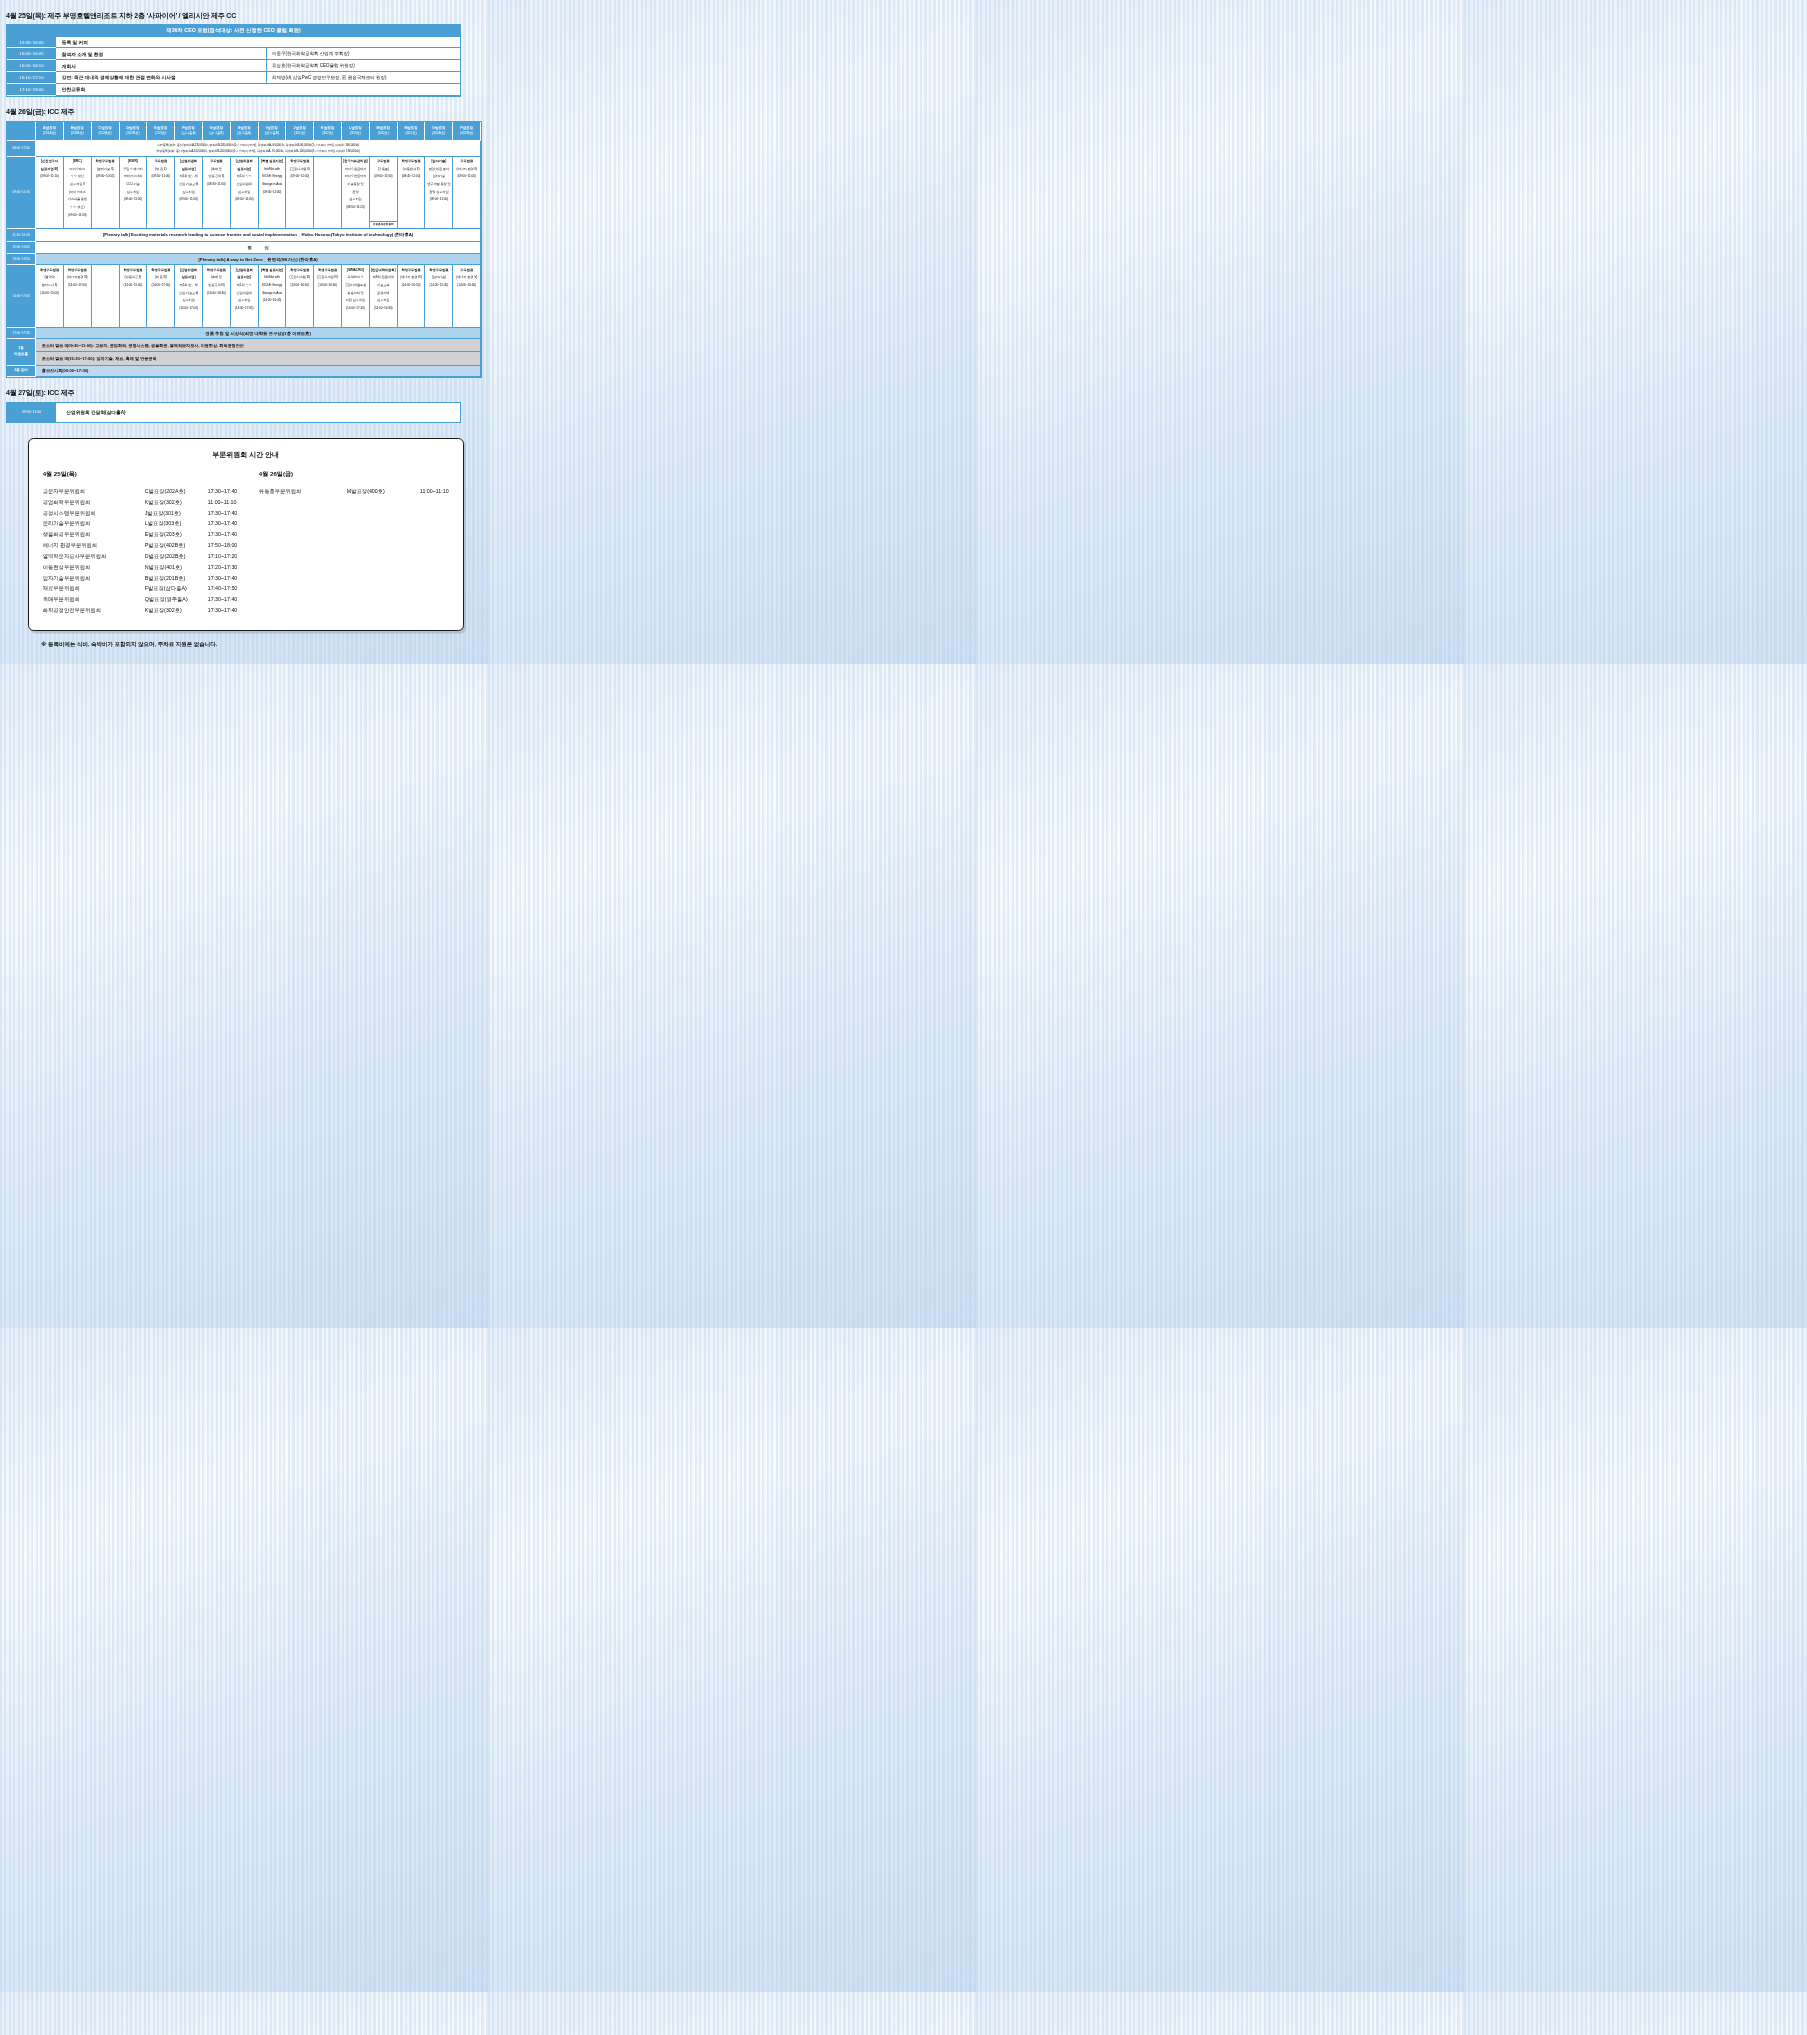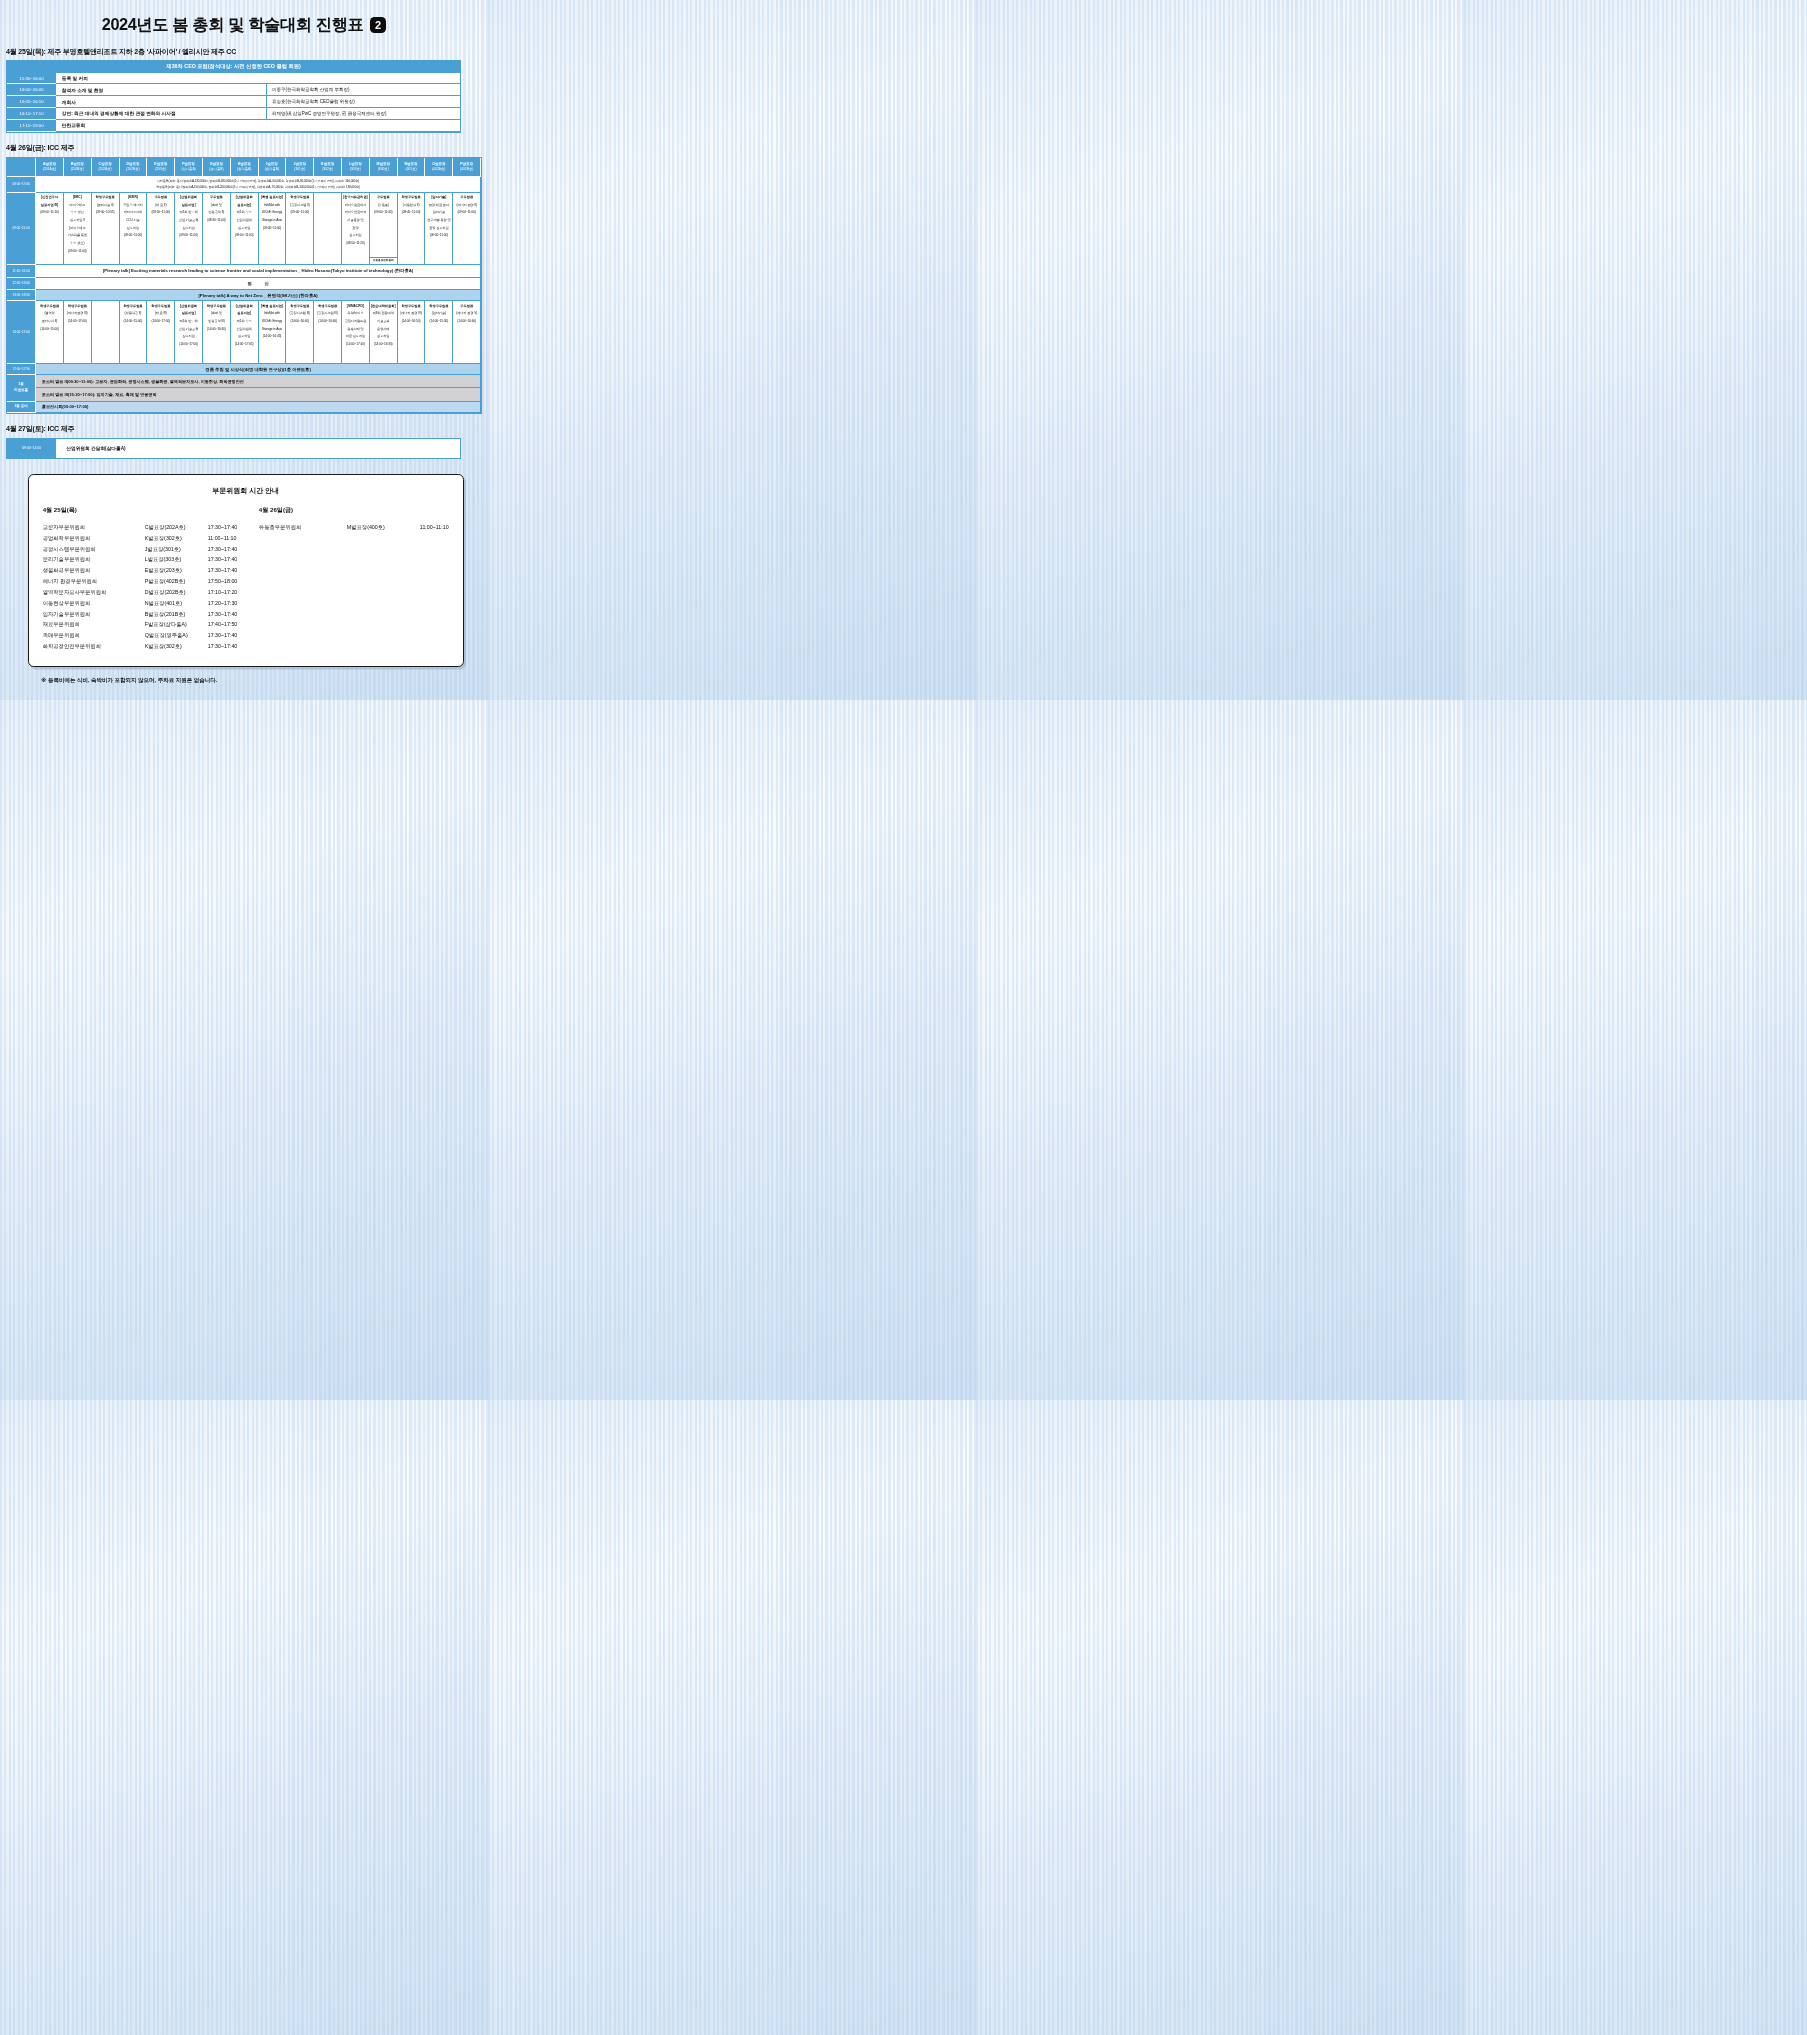--- a/index.html
+++ b/index.html
@@ -86,24 +86,20 @@
   .crow{display:grid;grid-template-columns:102px 63px 1fr;font-size:5.3px;line-height:2.05;}
   .crow2{display:grid;grid-template-columns:88px 73px 1fr;font-size:5.3px;line-height:2.05;}
 
   .footnote{font-size:5.5px;font-weight:bold;margin:9.8px 0 0 35px;}
 </style>
 </head>
 <body>
 
 <div class="page">
 
-  <div class="title-row">
-    <div class="main-title">2024년도 봄 총회 및 학술대회 진행표</div>
-    <div class="badge">2</div>
-  </div>
 
   <div class="sec-heading">4월 25일(목): 제주 부영호텔앤리조트 지하 2층 ‘사파이어’ / 엘리시안 제주 CC</div>
   <div class="forum">
     <div class="hd">제36차 CEO 포럼(참석대상: 사전 신청한 CEO 클럽 회원)</div>
 
     <div class="t">15:30~16:00</div>
     <div class="d full">등록 및 커피</div>
 
     <div class="t">16:00~16:05</div>
     <div class="d">참석자 소개 및 환영</div>

